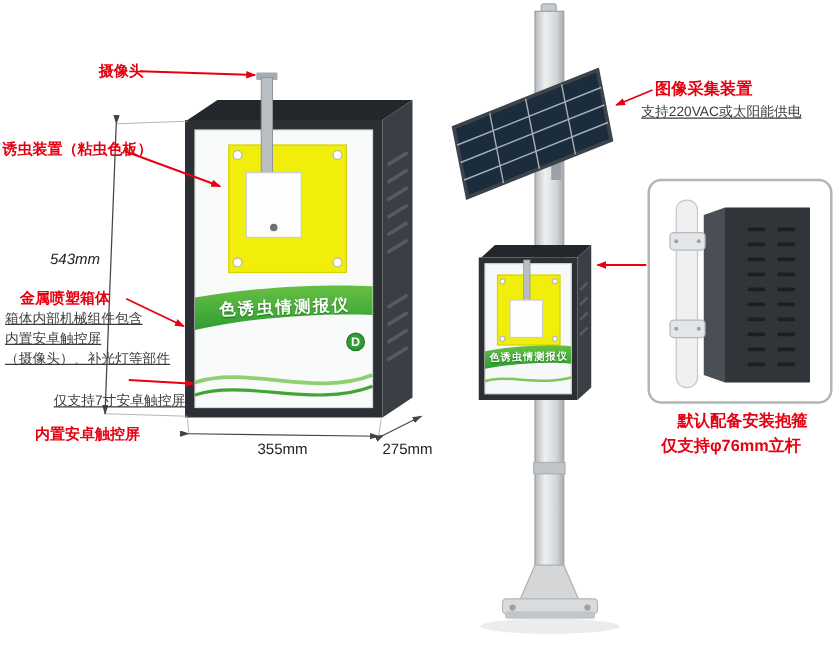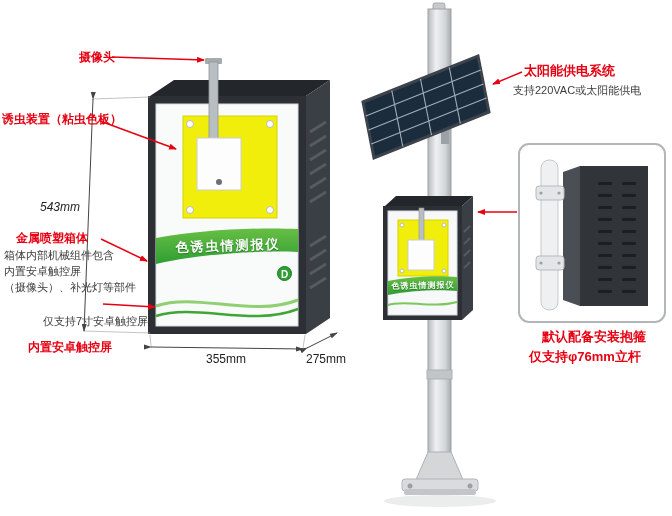--- a/index.html
+++ b/index.html
@@ -3,21 +3,21 @@
 <meta charset="utf-8">
 <style>
   * { margin:0; padding:0; box-sizing:border-box; }
   html,body { background:#fff; }
   body { font-family:"Liberation Sans", sans-serif; }
   .canvas { position:relative; width:672px; height:516px; background:#fff; overflow:hidden; }
   .svg-layer { position:absolute; left:0; top:0; width:672px; height:516px; }
   .label { position:absolute; white-space:nowrap; }
   .red-title { color:#e60012; font-weight:bold; font-size:12px; }
   .red-title.lg { font-size:13px; }
-  .desc { color:#3c3c3c; font-size:11px; line-height:16px; }
+  .desc { color:#3c3c3c; font-size:11px; line-height:16px;text-decoration:underline; }
   .desc div { white-space:nowrap; }
   .dim { color:#222; font-size:12px; }
   .device-name { position:absolute; color:#fff; font-weight:bold; text-align:center;
                  letter-spacing:2px; text-shadow:0 1px 1px rgba(0,70,0,.5); }
   .badge { position:absolute; width:15px; height:15px; border-radius:50%; background:#2f9e33;
            color:#fff; font-size:10px; font-weight:bold; text-align:center; line-height:15px;
            border:1px solid #1d7a22; }
 </style>
 </head>
 <body>
@@ -192,21 +192,21 @@
   </div>
 
   <div class="label red-title" style="left:28px; top:296px;margin-top:43px;">内置安卓触控屏</div>
   <div class="label desc" style="left:8px; top:313px;margin-left:35px;">
     <div>仅支持7寸安卓触控屏</div>
   </div>
 
   <div class="label dim" style="left:196px; top:352px; width:60px; text-align:center;">355mm</div>
   <div class="label dim" style="left:306px; top:352px;">275mm</div>
 
-  <div class="label red-title lg" style="left:524px; top:62px;">太阳能供电系统</div>
+  <div class="label red-title lg" style="left:524px; top:62px;">图像采集装置</div>
   <div class="label desc" style="left:513px; top:82px;">
     <div>支持220VAC或太阳能供电</div>
   </div>
 
   <div class="label red-title lg" style="left:542px; top:328px;">默认配备安装抱箍</div>
   <div class="label red-title lg" style="left:529px; top:348px;">仅支持φ76mm立杆</div>
 
   <div class="device-name" style="left:158px; top:237px; width:140px; font-size:13px; transform:rotate(-2deg);">色诱虫情测报仪</div>
   <div class="device-name" style="left:390px; top:280px; width:66px; font-size:8px; letter-spacing:1px; transform:rotate(-1deg);">色诱虫情测报仪</div>
 

